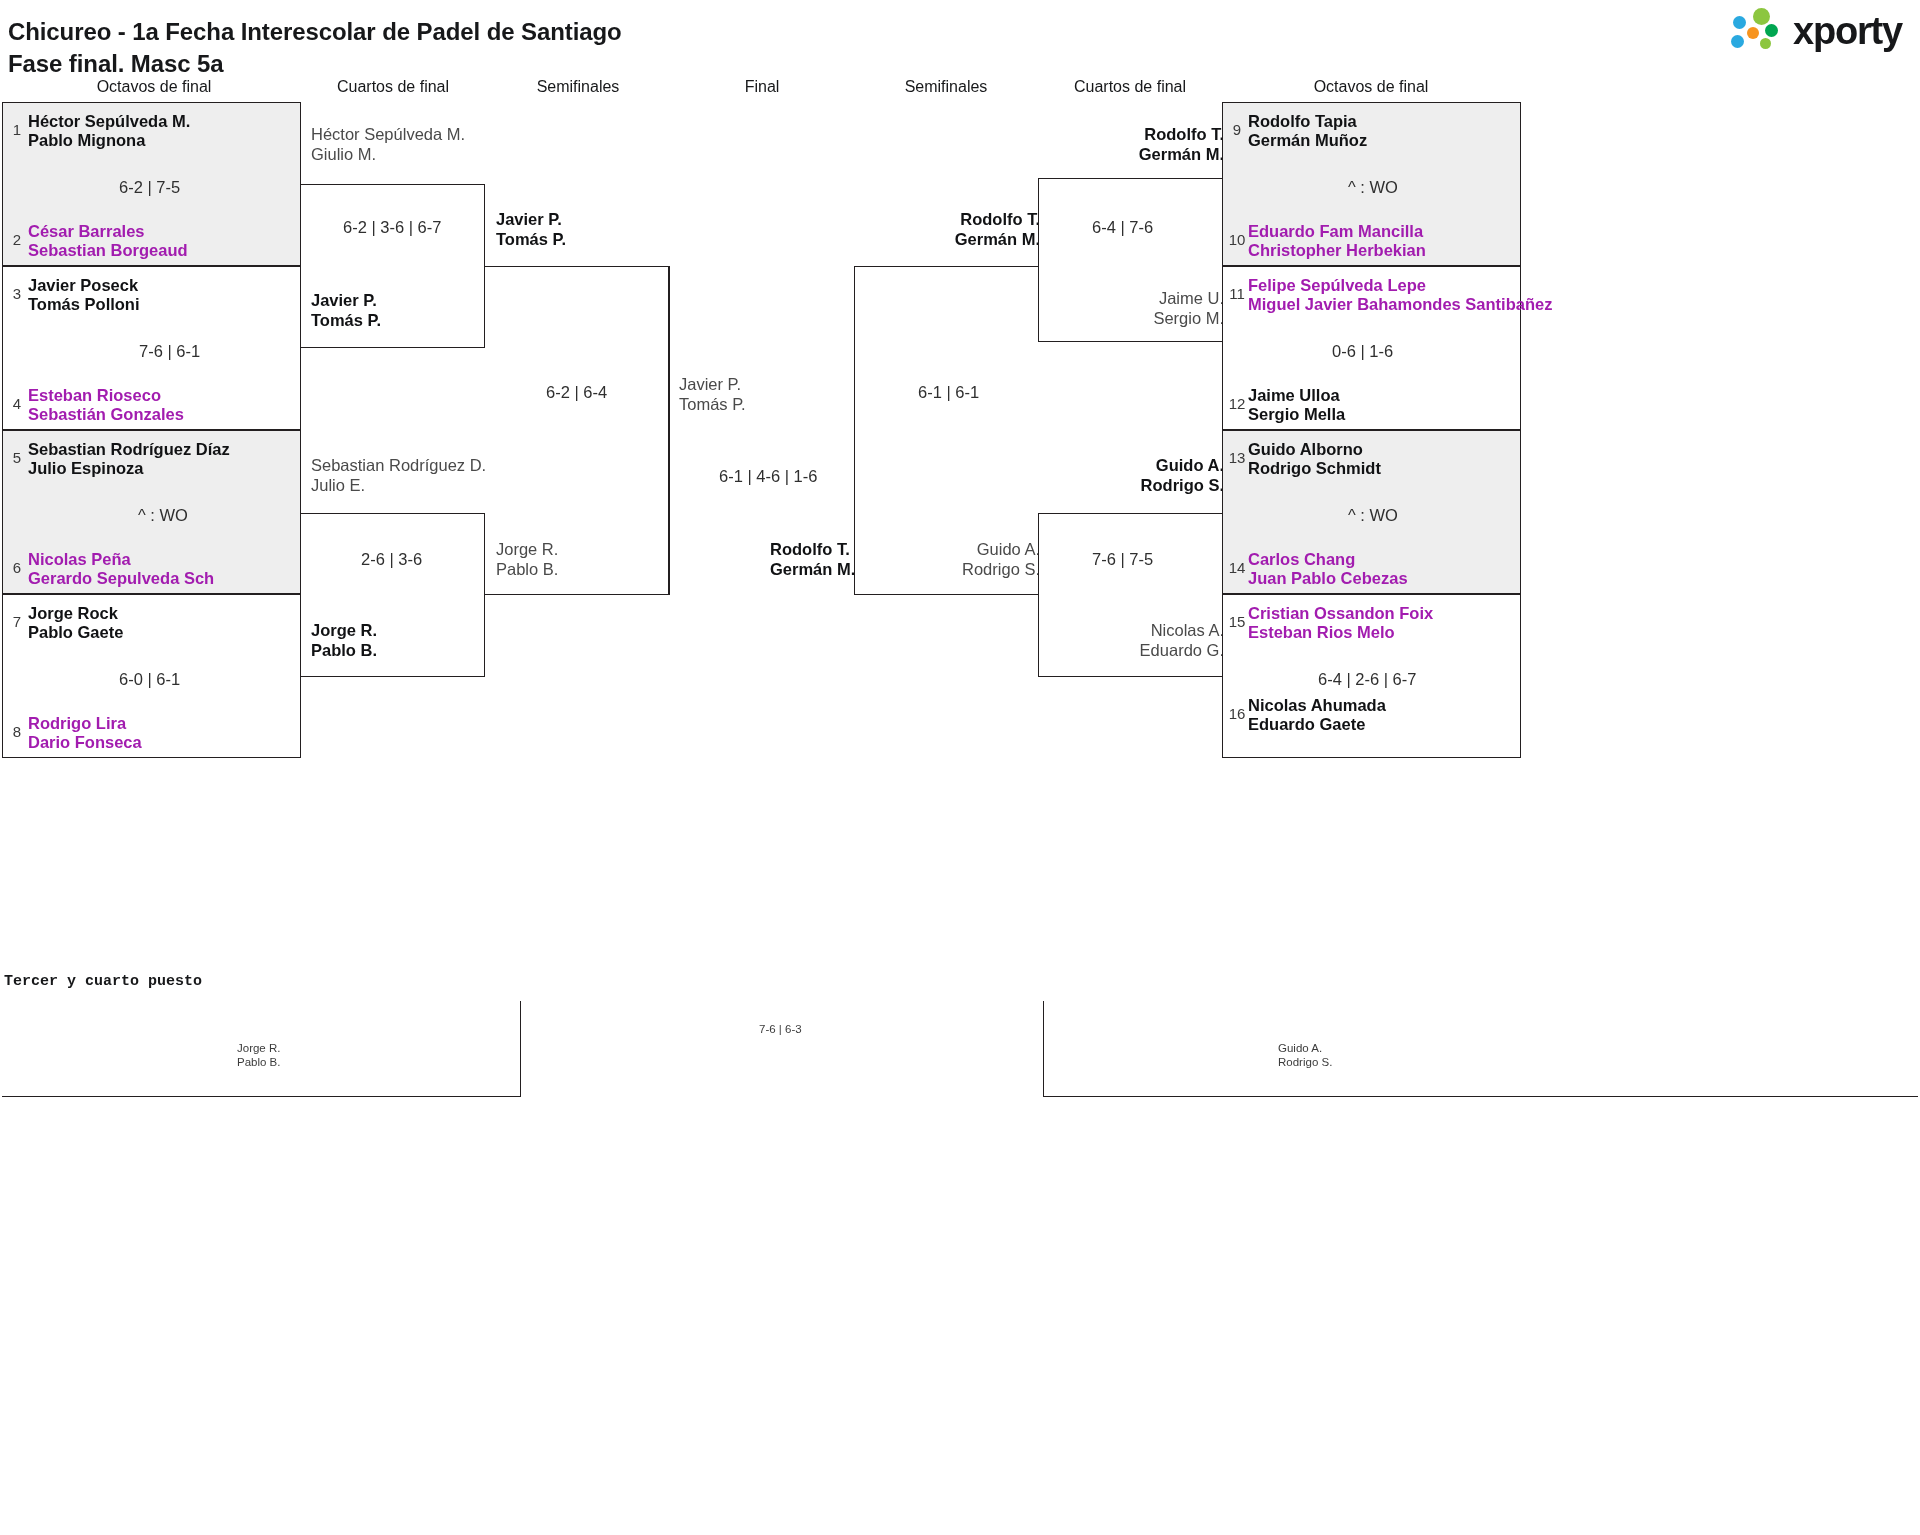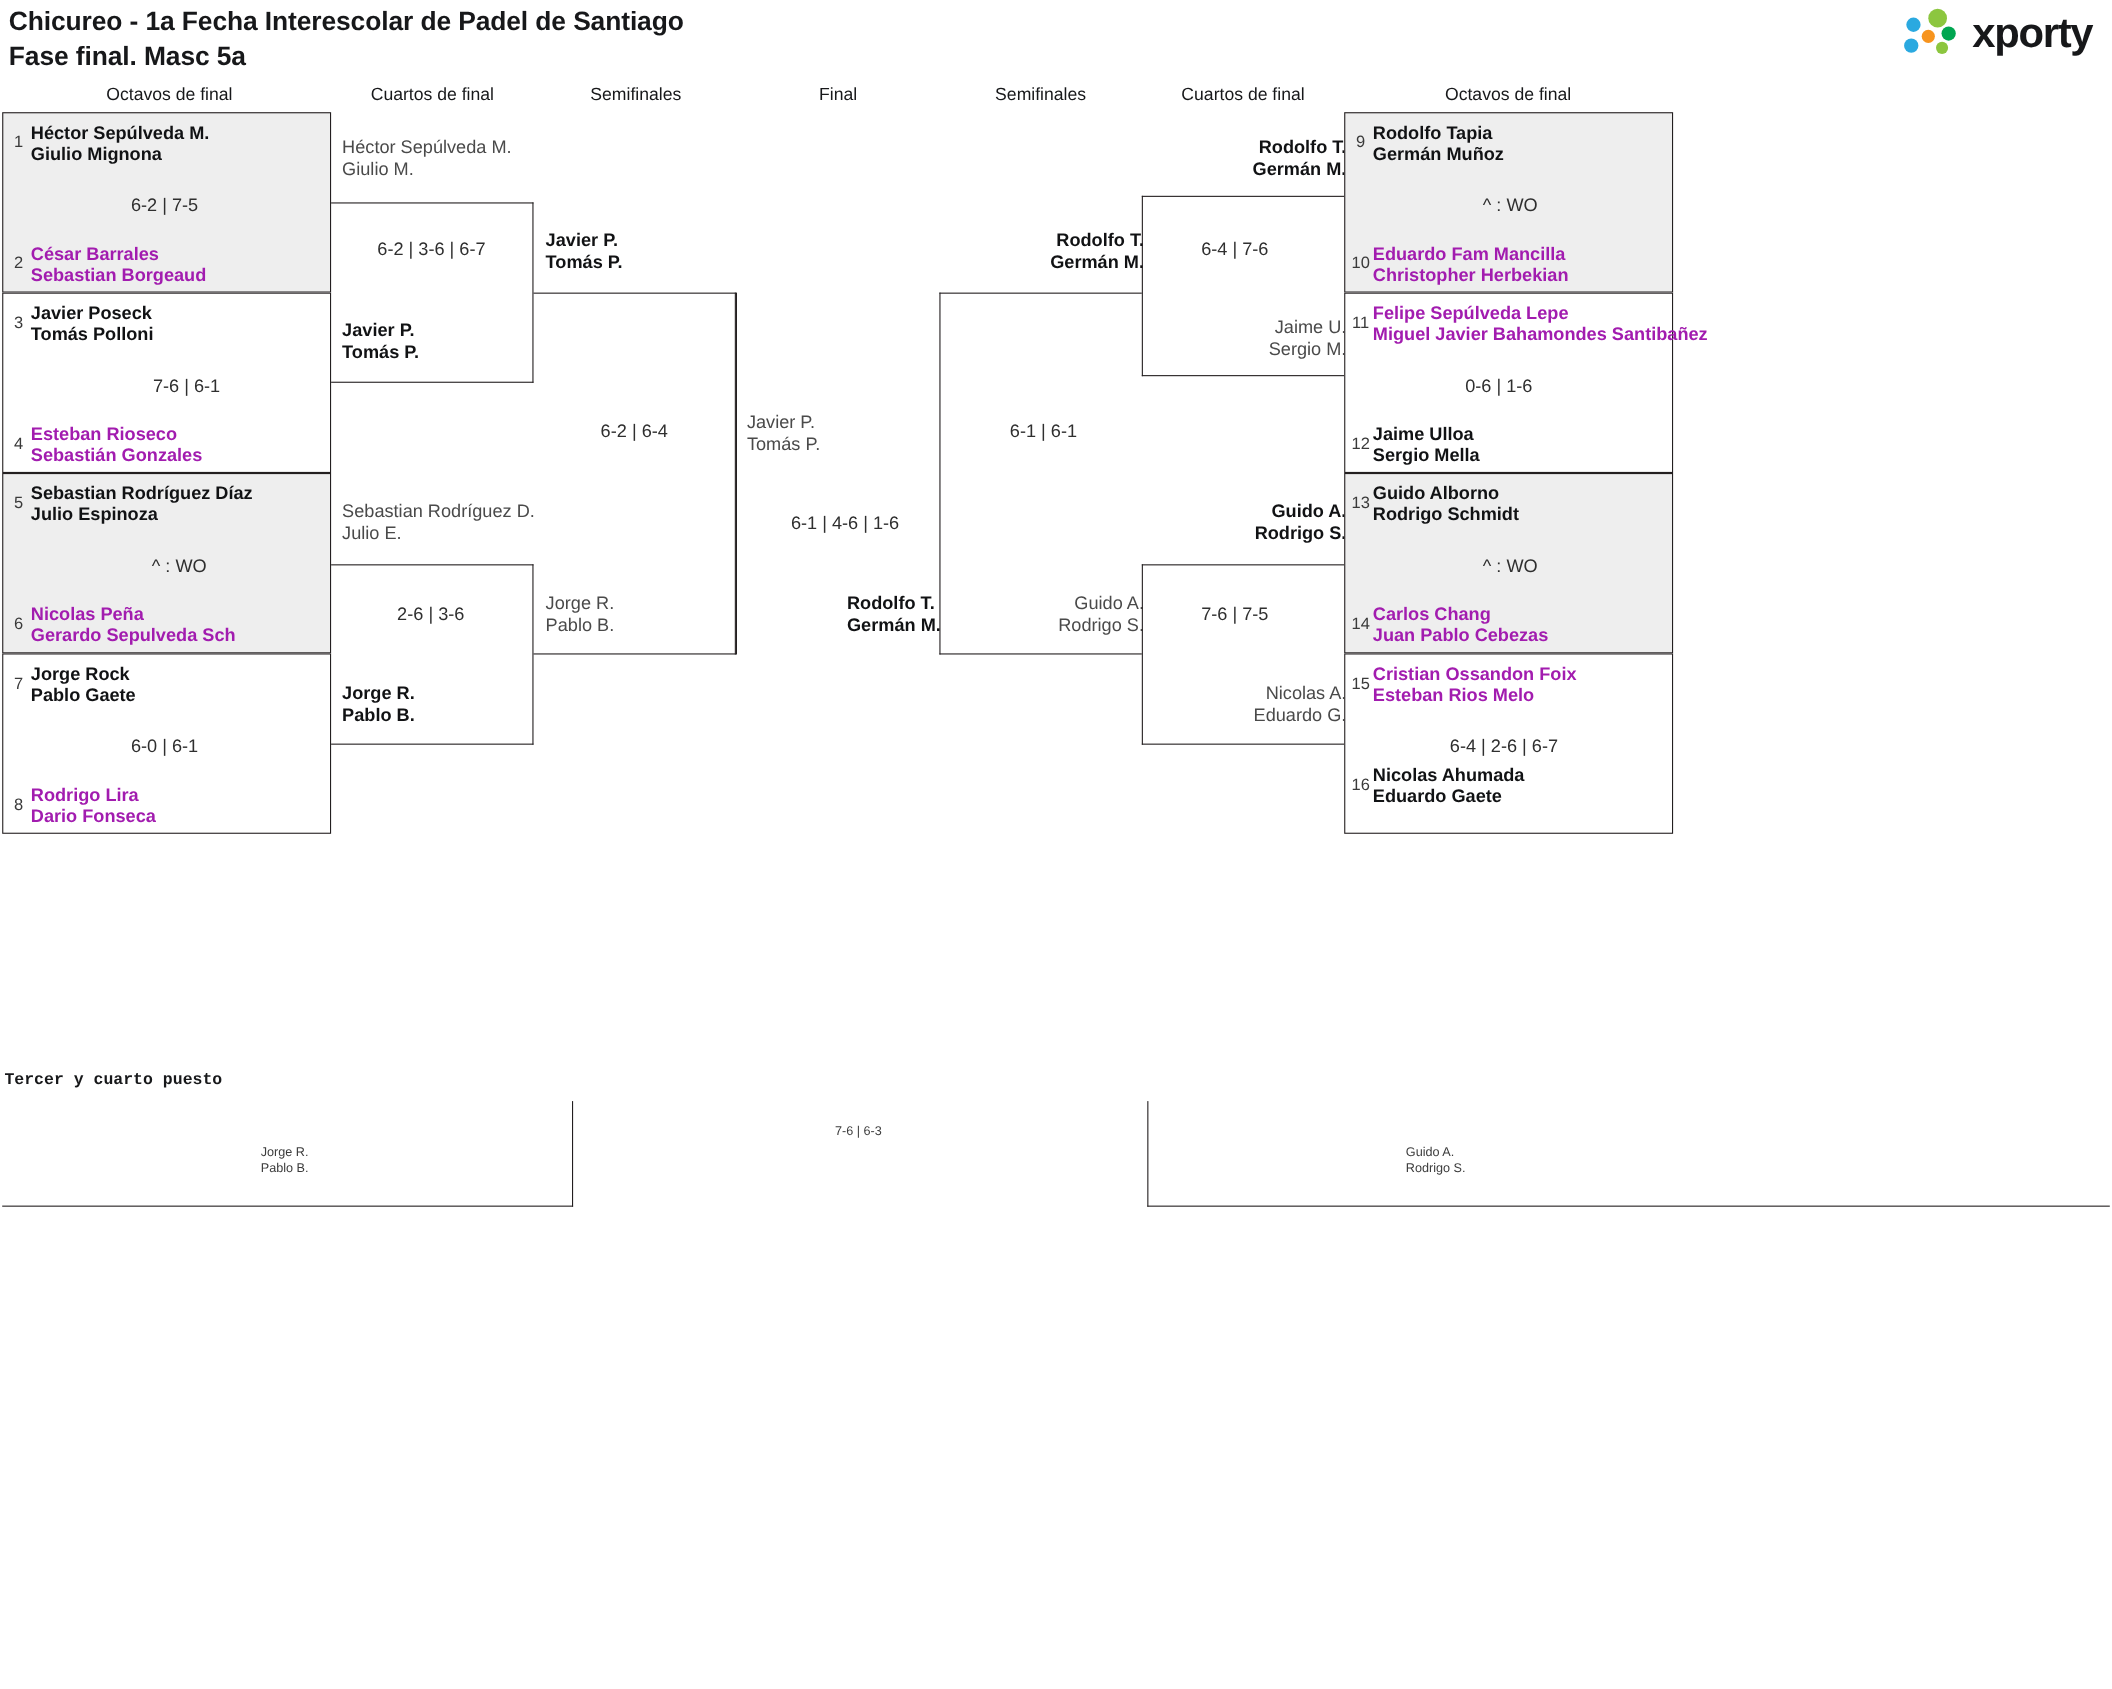--- a/index.html
+++ b/index.html
@@ -1,18 +1,18 @@
 <!DOCTYPE html>
 <html><head>
 <meta charset="utf-8">
 <style>
   html,body{margin:0;padding:0;background:#ffffff;}
   body{width:1920px;height:1535px;position:relative;font-family:"Liberation Sans",sans-serif;color:#17181a;overflow:hidden;}
 
-  .title{position:absolute;left:8px;top:4px;font-size:24px;font-weight:700;line-height:1.32;letter-spacing:-0.1px;white-space:pre;}
+  .title{position:absolute;left:8px;top:16px;font-size:24px;font-weight:700;line-height:1.32;letter-spacing:-0.1px;white-space:pre;}
 
   
   .logo{position:absolute;right:18px;top:8px;display:flex;align-items:center;gap:8px;}
   .logo-dots{position:relative;width:54px;height:46px;}
   .logo-dots i{position:absolute;border-radius:50%;display:block;}
   .logo-word{font-size:38px;font-weight:700;letter-spacing:-1.2px;}
 
   
   .rhead{position:absolute;font-size:16px;font-weight:400;text-align:center;color:#17181a;}
 
@@ -66,21 +66,21 @@
 <div class="rhead" style="left:672px;top:78px;width:180px;">Final</div>
 <div class="rhead" style="left:856px;top:78px;width:180px;">Semifinales</div>
 <div class="rhead" style="left:1040px;top:78px;width:180px;">Cuartos de final</div>
 <div class="rhead" style="left:1281px;top:78px;width:180px;">Octavos de final</div>
 
 <div class="blk shade" style="left:2px;top:102px;width:299px;height:164px;"></div>
 <div class="pl win" style="left:6px;top:112px;">
   <span class="seed">1</span>
   <span class="nm">
       <span>Héctor Sepúlveda M.</span>
-      <span>Giulio Mignona</span>
+      <span>Pablo Mignona</span>
     </span>
 </div>
 <div class="score" style="left:119px;top:178px;">6-2 | 7-5</div>
 <div class="pl lose" style="left:6px;top:222px;">
   <span class="seed">2</span>
   <span class="nm">
       <span>César Barrales</span>
       <span>Sebastian Borgeaud</span>
     </span>
 </div>

